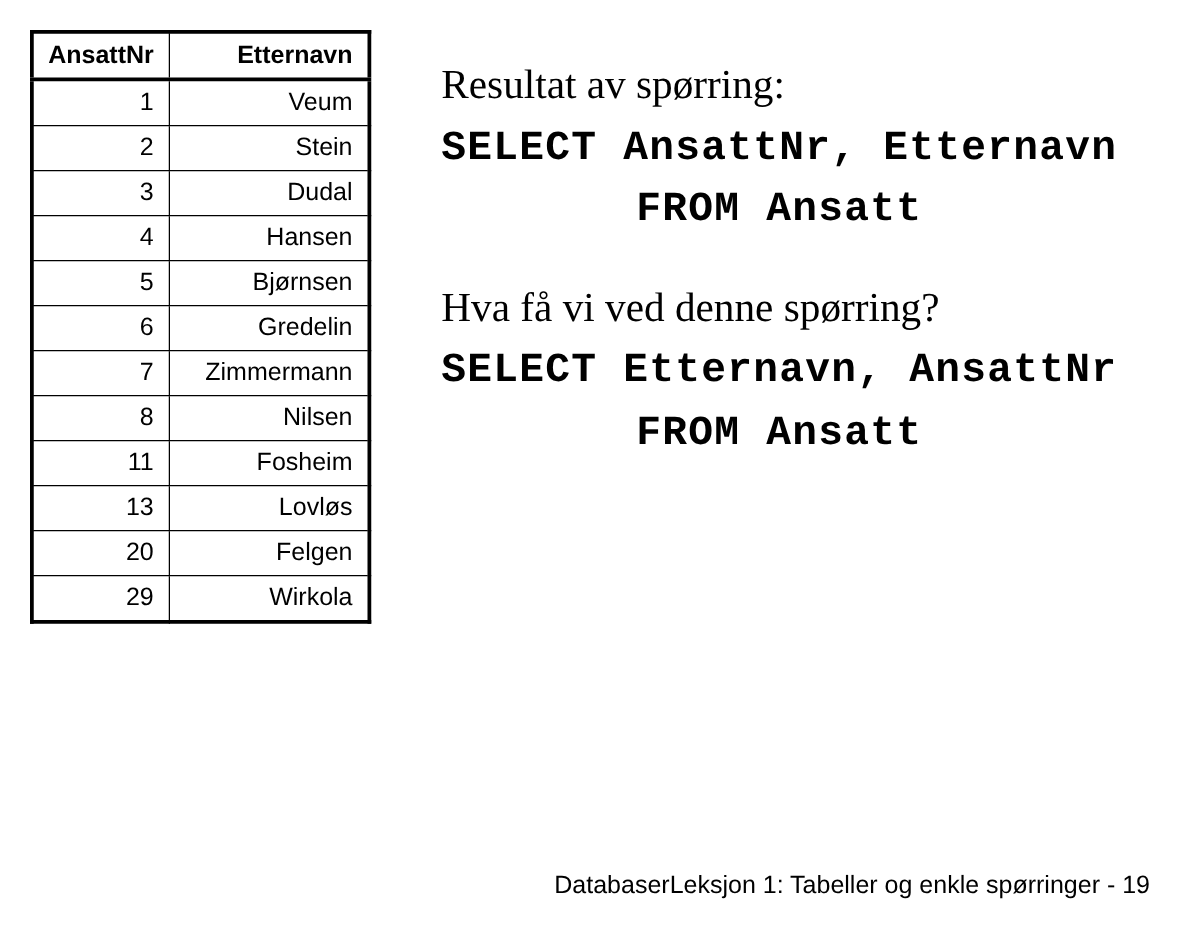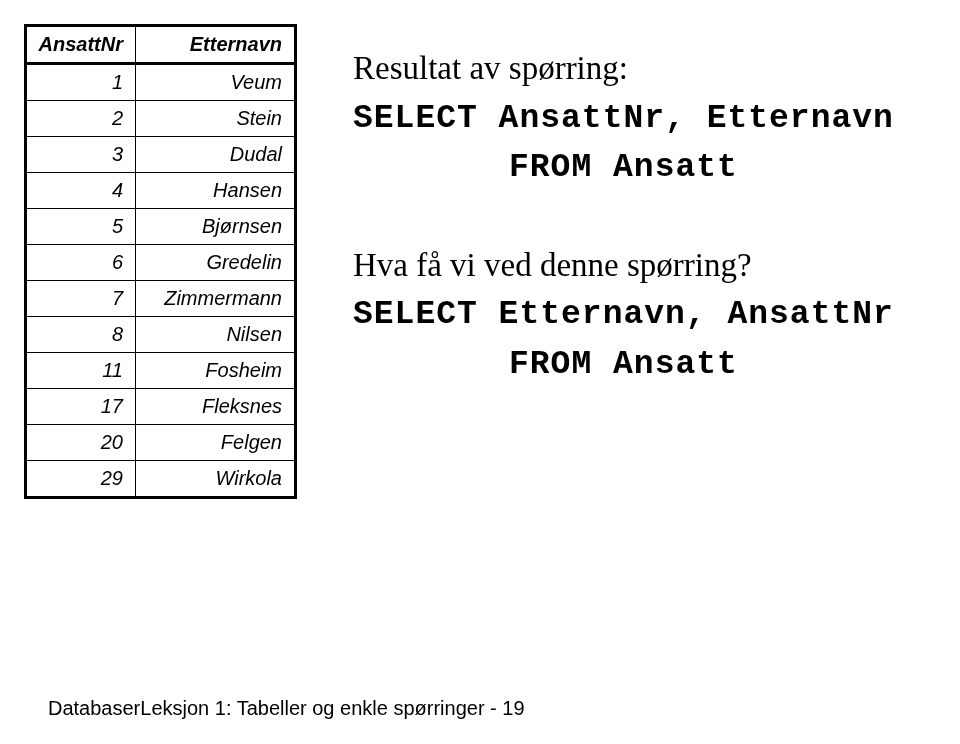--- a/index.html
+++ b/index.html
@@ -9,21 +9,20 @@
     width: 960px;
     height: 744px;
     padding: 24px 40px 40px 24px;
   }
   .content-row {
     display: flex;
     align-items: flex-start;
   }
   .table-wrap {
     flex: 0 0 auto;
-    font-style: italic;
   }
   table.data {
     border-collapse: collapse;
     border: 3px solid #000;
   }
   table.data th, table.data td {
     border-right: 1px solid #000;
     border-bottom: 1px solid #000;
     padding: 6px 12px 6px 10px;
     font-size: 20px;
@@ -56,29 +55,29 @@
   .text-block .plain {
     font-family: "Times New Roman", Times, serif;
   }
   .text-block .code {
     font-family: Liberation Mono, monospace;
     font-weight: 700;
     letter-spacing: 1px;
     text-align: center;
   }
   .q2 {
-    margin-top: 48px;
+    margin-top: 30px;
   }
   .footer {
     position: absolute;
     left: 48px;
     right: 40px;
     bottom: 24px;
     display: flex;
-    justify-content: flex-start;
+    justify-content: flex-end;
     font-family: Arial, Helvetica, sans-serif;
     font-size: 20px;
     color: #000;
   }
 </style>
 </head>
 <body>
 
 <div class="page">
   <div class="content-row">
@@ -122,22 +121,22 @@
           </tr>
           <tr>
             <td class="col-nr">8</td>
             <td class="col-name">Nilsen</td>
           </tr>
           <tr>
             <td class="col-nr">11</td>
             <td class="col-name">Fosheim</td>
           </tr>
           <tr>
-            <td class="col-nr">17</td>
-            <td class="col-name">Fleksnes</td>
+            <td class="col-nr">13</td>
+            <td class="col-name">Lovløs</td>
           </tr>
           <tr>
             <td class="col-nr">20</td>
             <td class="col-name">Felgen</td>
           </tr>
           <tr>
             <td class="col-nr">29</td>
             <td class="col-name">Wirkola</td>
           </tr>
         </tbody>

